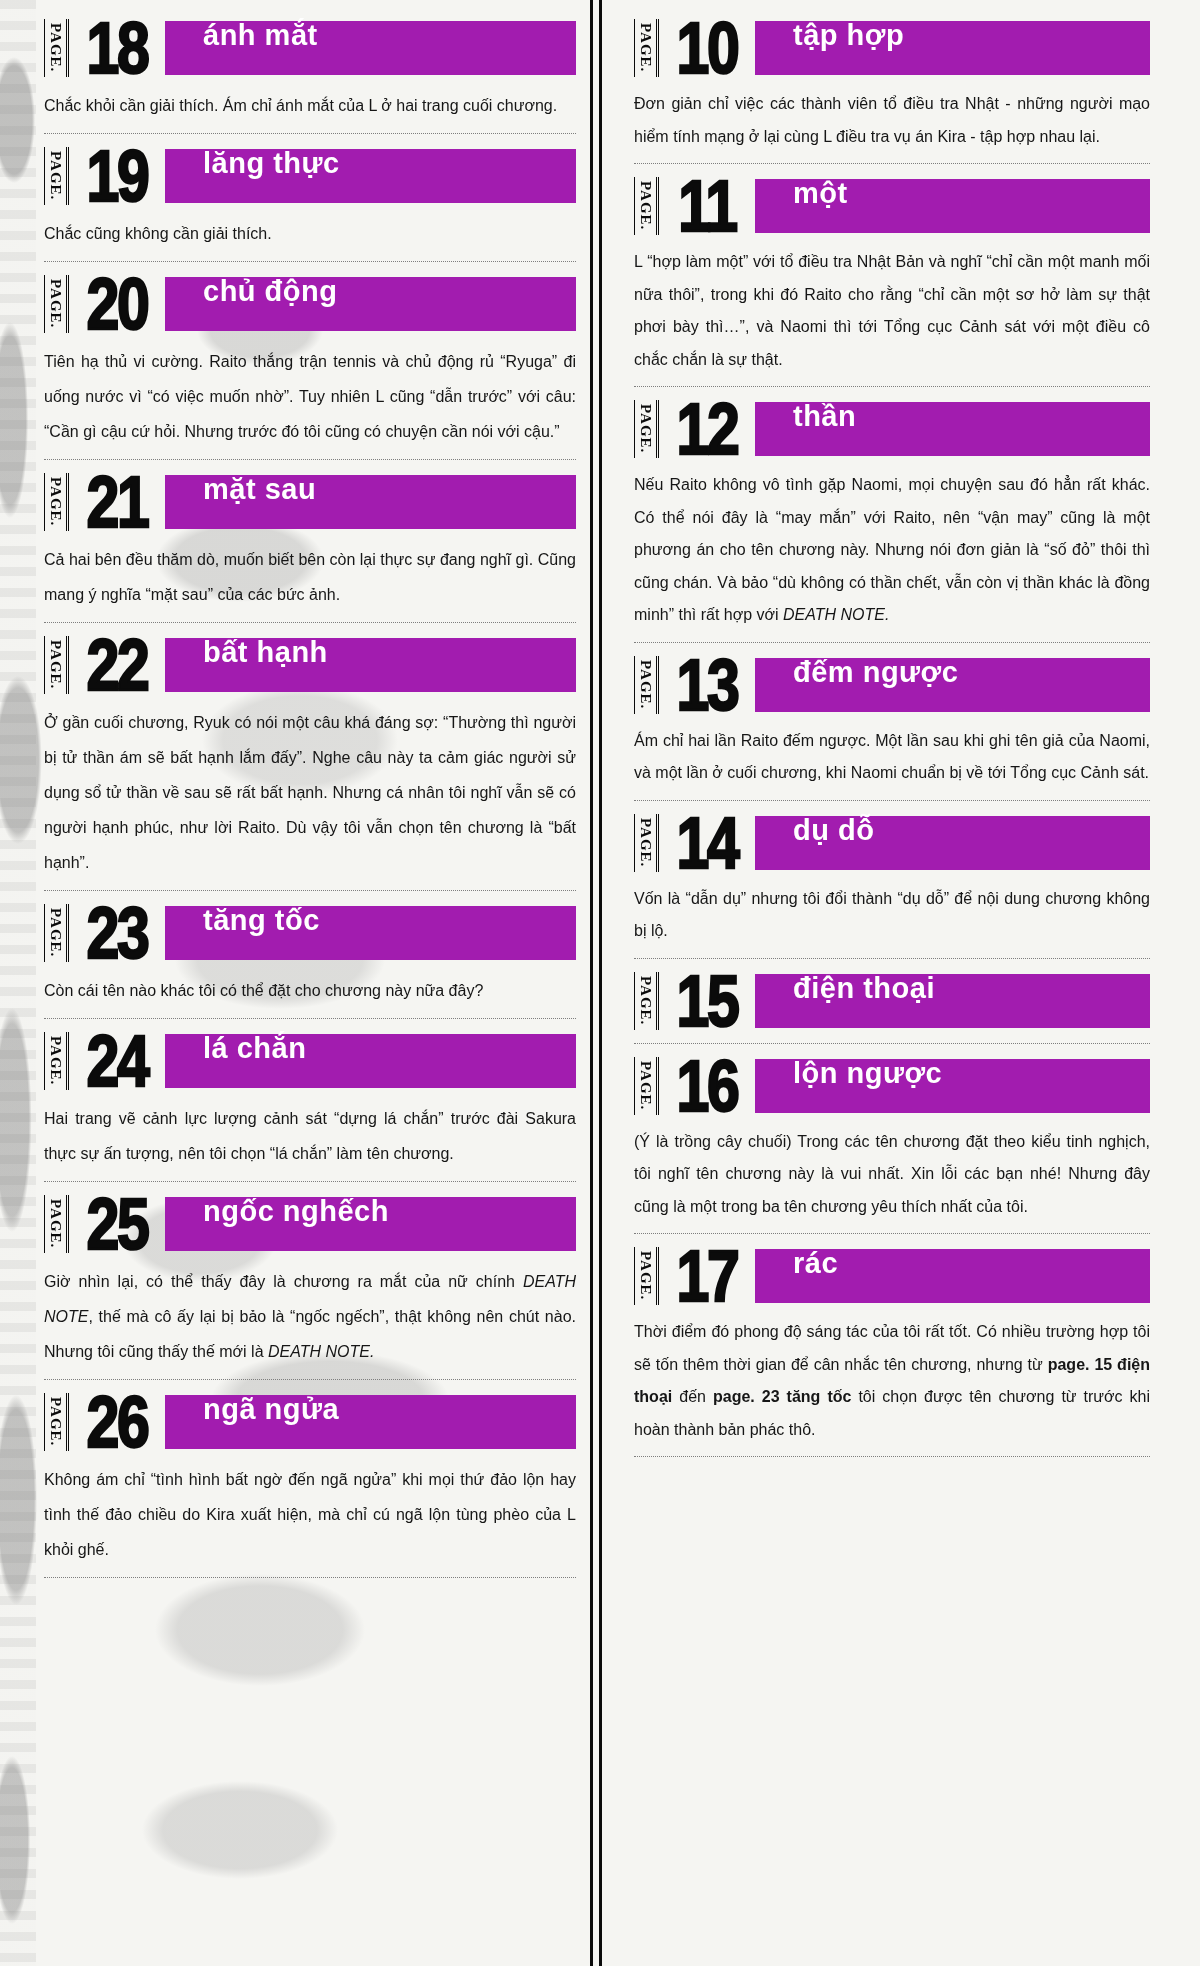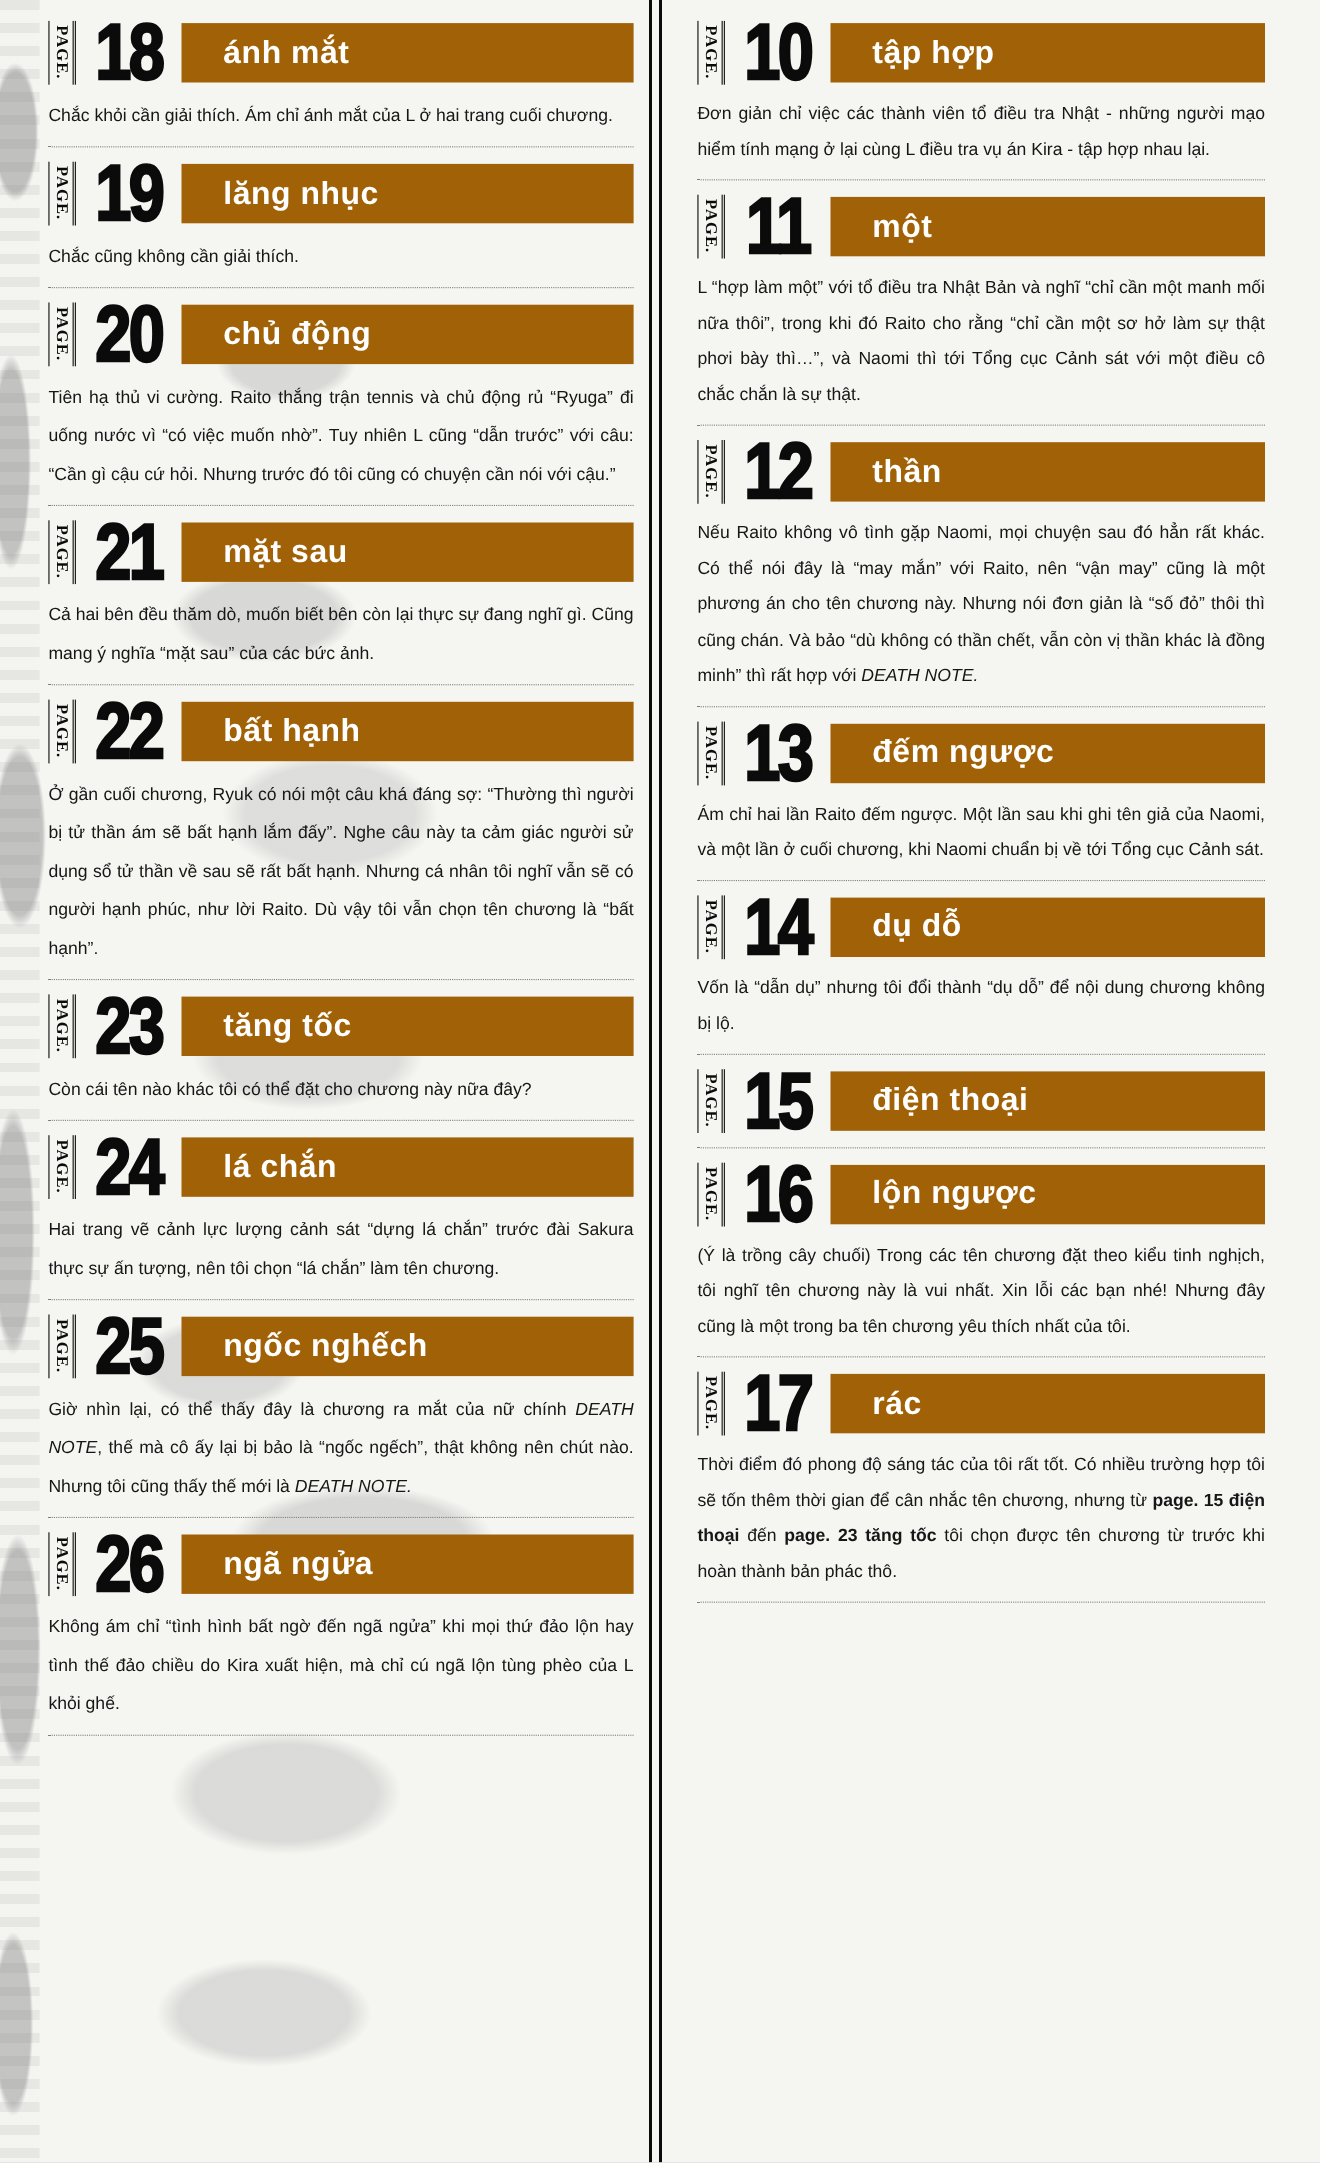--- a/index.html
+++ b/index.html
@@ -53,22 +53,22 @@
     display:inline-flex;align-items:center;justify-content:center;
   }
   .page-number{
     display:inline-block;width:88px;text-align:center;
     font-size:72px;font-weight:700;line-height:64px;color:#0b0b0b;
     transform:scaleX(.82);transform-origin:center;
     -webkit-text-stroke:2.5px #0b0b0b;
     letter-spacing:-3px;white-space:nowrap;
   }
   .title-bar{
-    flex:1;height:54px;background:#a16207;margin-left:4px;
-    display:flex;align-items:center;
+    flex:1;height:54px;background:#a21caf;margin-left:4px;
+    display:flex;align-items:flex-start;
   }
   .entry-title{
     color:#ffffff;font-weight:700;font-size:29px;line-height:1;
     padding-left:38px;letter-spacing:.5px;white-space:nowrap;
   }
   .entry-body{
     margin:8px 0 0 0;
     font-size:16px;line-height:var(--lh);
     text-align:justify;color:#161616;
   }
@@ -90,21 +90,21 @@
       </span>
     </header>
     <p class="entry-body"><span>Chắc khỏi cần giải thích. Ám chỉ ánh mắt của L ở hai trang cuối chương.</span></p>
   </section>
 
   <section class="entry">
     <header class="entry-header">
       <span class="page-label">PAGE.</span>
       <span class="page-number">19</span>
       <span class="title-bar">
-        <span class="entry-title">lăng nhục</span>
+        <span class="entry-title">lăng thực</span>
       </span>
     </header>
     <p class="entry-body"><span>Chắc cũng không cần giải thích.</span></p>
   </section>
 
   <section class="entry">
     <header class="entry-header">
       <span class="page-label">PAGE.</span>
       <span class="page-number">20</span>
       <span class="title-bar">

